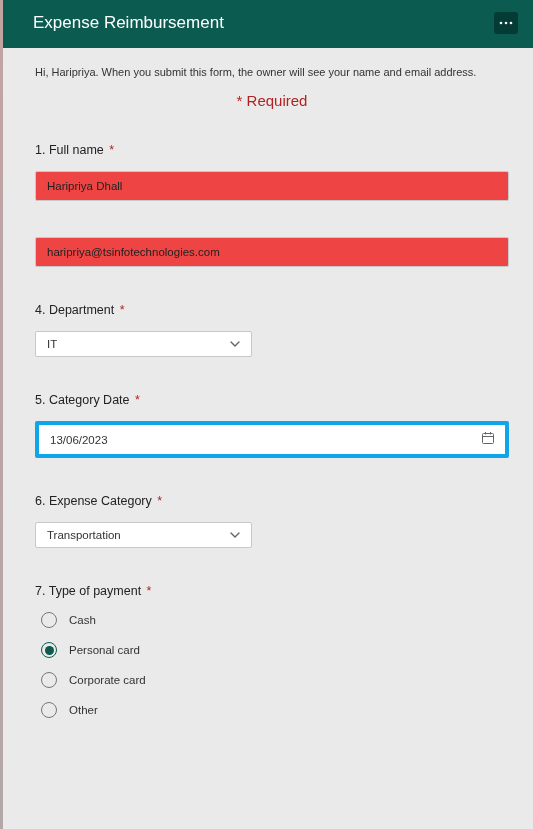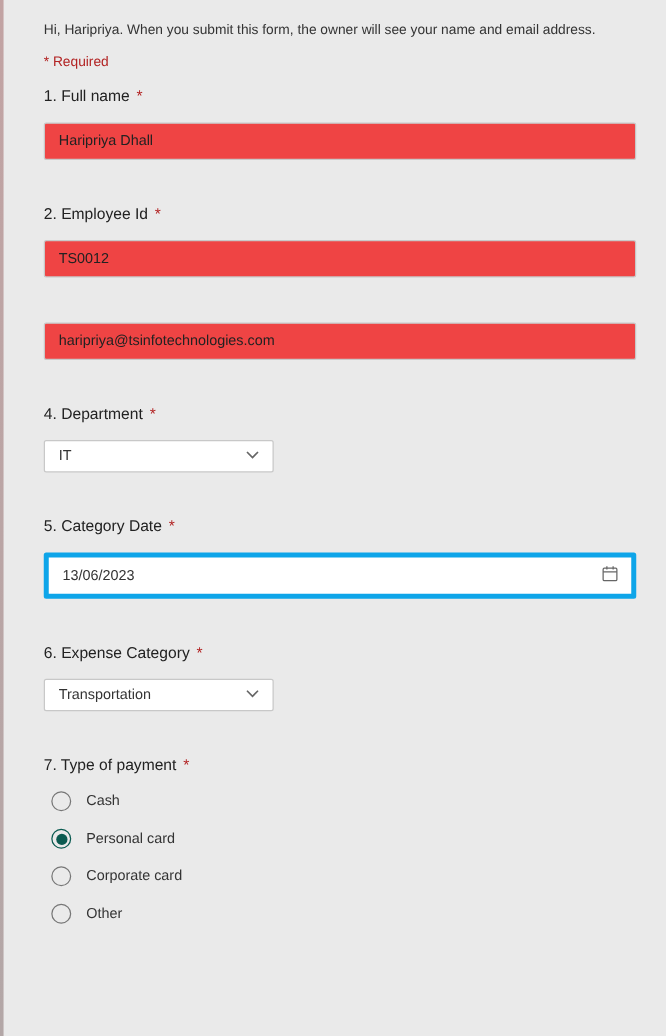--- a/index.html
+++ b/index.html
@@ -49,23 +49,24 @@
     color: #333;
     font-size: 12px;
     overflow: hidden;
   }
   .intro {
     font-size: 11px;
     color: #333;
     margin-bottom: 14px;
   }
   .req-note {
-    font-size: 11px;
+    font-size: 15px;
     color: #b22222;
-    margin-bottom: 14px;
+    margin-bottom: 34px;
+    text-align: center;
   }
   .req-note::before { content:"* "; color:#b22222; }
   .q {
     margin-bottom: 36px;
   }
   .q-label {
     font-size: 12.5px;
     color: #222;
     margin-bottom: 14px;
   }
@@ -80,21 +81,21 @@
     border-radius: 2px;
   }
   .select {
     display:flex; align-items:center; justify-content:space-between;
     border:1px solid #c8c8c8;
     background:#fff;
     padding: 6px 10px 6px 11px;
     font-size: 11.5px;
     border-radius:2px;
     cursor:pointer;
-    width: 184px;
+    width: 217px;
   }
   .select .chev svg { stroke:#666; }
   .date-row {
     display:flex;
     border:4px solid #0ea5e9;
     background:#fff;
     border-radius:2px;
     align-items:center;
     padding: 0;
   }
@@ -129,34 +130,40 @@
     background:#0b5b51;
     border-radius:50%;
   }
   .radio-label { font-size:11.5px; color:#333; }
 </style>
 </head>
 <body>
 
 <div class="left-edge"></div>
 <div class="page">
+  <div class="header">
+    <div class="header-title">Expense Reimbursement</div>
+    <div class="more-btn">
+      <svg width="14" height="4" viewBox="0 0 14 4">
+          <circle cx="2" cy="2" r="1.3"></circle>
+          <circle cx="7" cy="2" r="1.3"></circle>
+          <circle cx="12" cy="2" r="1.3"></circle>
+        </svg>
+    </div>
+  </div>
 
   <div class="body">
     <div class="intro">Hi, Haripriya. When you submit this form, the owner will see your name and email address.</div>
     <div class="req-note">Required</div>
 
     <div class="q">
       <div class="q-label"><span>1.</span> <span>Full name</span> <span class="star">*</span></div>
       <input class="text-input" value="Haripriya Dhall" style="">
     </div>
 
-    <div class="q">
-      <div class="q-label"><span>2.</span> <span>Employee Id</span> <span class="star">*</span></div>
-      <input class="text-input" value="TS0012" style="">
-    </div>
 
     <div class="q">
       <input class="text-input" value="haripriya@tsinfotechnologies.com" style="">
     </div>
 
     <div class="q">
       <div class="q-label"><span>4.</span> <span>Department</span> <span class="star">*</span></div>
       <div class="select">
         <span>IT</span>
         <span class="chev"><svg width="12" height="8" viewBox="0 0 12 8" fill="none">

